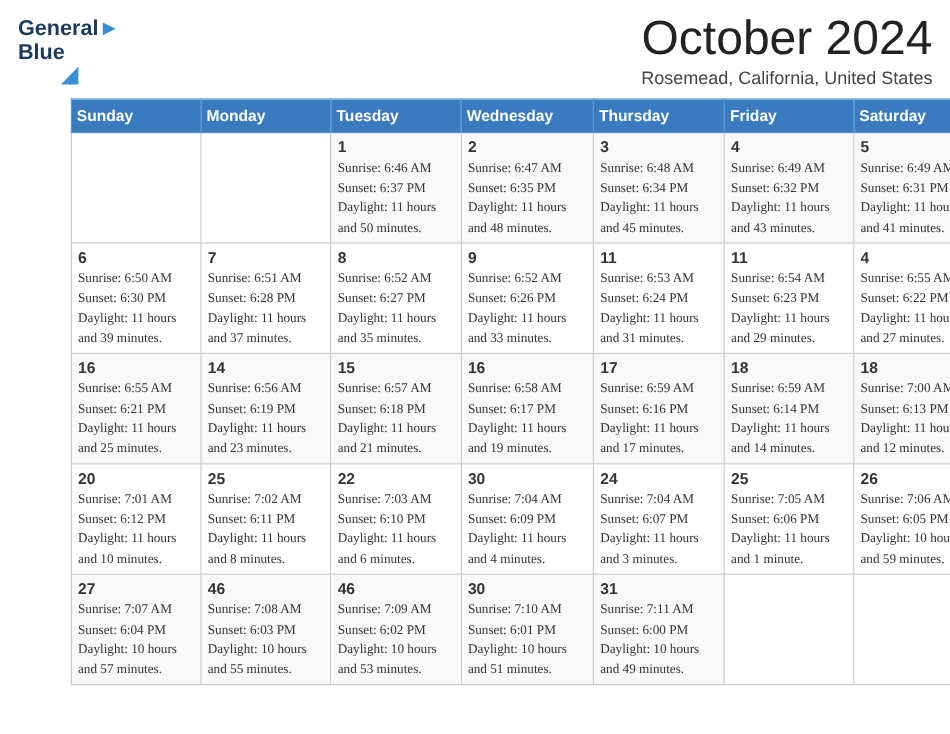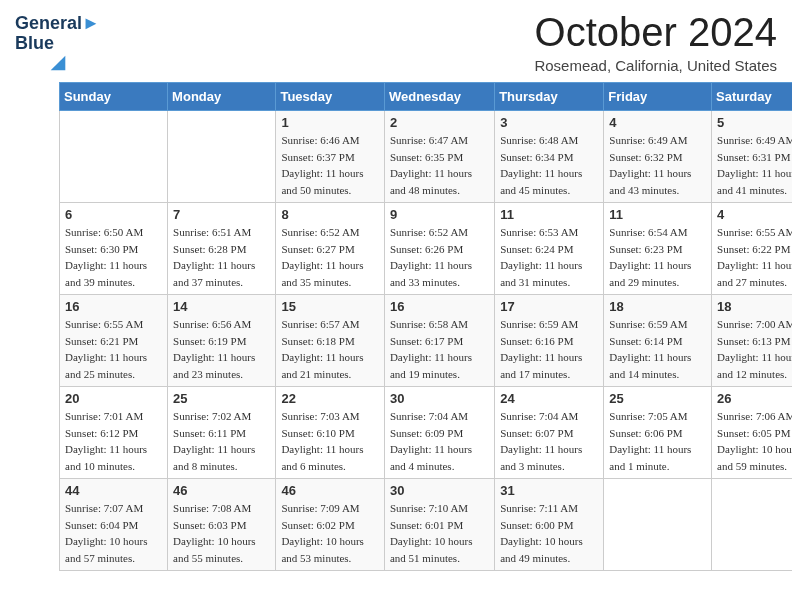--- a/index.html
+++ b/index.html
@@ -235,21 +235,21 @@
           <span class="day-num">25</span>
           <div class="day-info">Sunrise: 7:05 AM<br>Sunset: 6:06 PM<br>Daylight: 11 hours and 1 minute.</div>
         </td>
         <td>
           <span class="day-num">26</span>
           <div class="day-info">Sunrise: 7:06 AM<br>Sunset: 6:05 PM<br>Daylight: 10 hours and 59 minutes.</div>
         </td>
       </tr>
       <tr>
         <td>
-          <span class="day-num">44</span>
+          <span class="day-num">27</span>
           <div class="day-info">Sunrise: 7:07 AM<br>Sunset: 6:04 PM<br>Daylight: 10 hours and 57 minutes.</div>
         </td>
         <td>
           <span class="day-num">46</span>
           <div class="day-info">Sunrise: 7:08 AM<br>Sunset: 6:03 PM<br>Daylight: 10 hours and 55 minutes.</div>
         </td>
         <td>
           <span class="day-num">46</span>
           <div class="day-info">Sunrise: 7:09 AM<br>Sunset: 6:02 PM<br>Daylight: 10 hours and 53 minutes.</div>
         </td>

